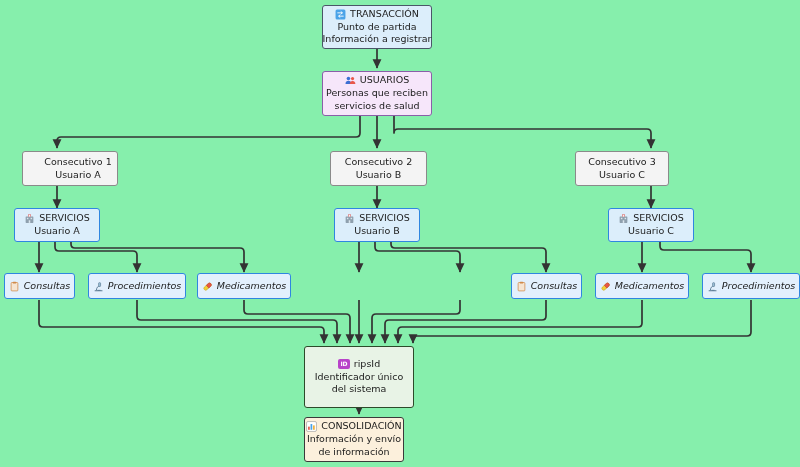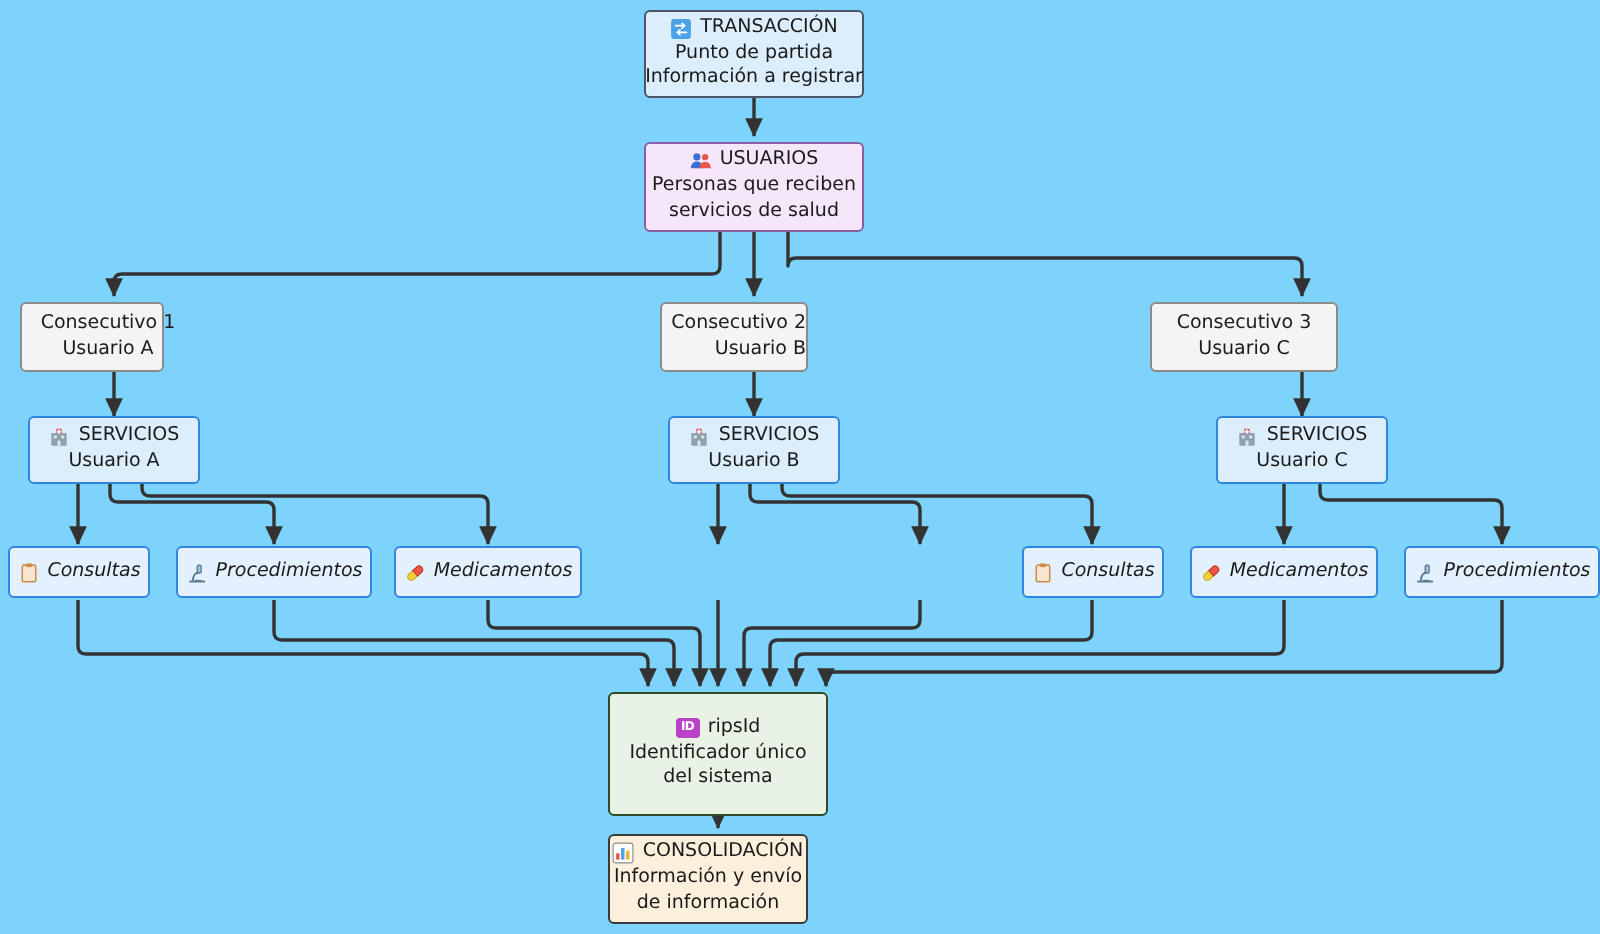--- a/index.html
+++ b/index.html
@@ -7,21 +7,21 @@
     padding: 0;
     background: #ffffff;
   }
   body {
     font-family: "DejaVu Sans", "Liberation Sans", sans-serif;
   }
   #canvas {
     position: relative;
     width: 800px;
     height: 467px;
-    background: #7dd3fc;
+    background: #86efac;
     overflow: hidden;
   }
   #edges {
     position: absolute;
     left: 0; top: 0;
     width: 800px;
     height: 467px;
     pointer-events: none;
   }
   .node {
@@ -189,26 +189,26 @@
           <circle cx="11" cy="5.2" r="2.3" fill="#e8574a"></circle>
           <path d="M6.9 13.2 C6.9 10.2 8.7 8.8 11 8.8 C13.3 8.8 15.1 10.2 15.1 13.2 Z" fill="#e8574a"></path>
         </svg>
       </span>
       <span>USUARIOS</span>
     </div>
     <div class="sub">Personas que reciben</div>
     <div class="sub">servicios de salud</div>
   </div>
 
-  <div class="node n-consec" style="left:10px; top:151px; width:72px; height:35px;padding-left:16px;">
+  <div class="node n-consec" style="left:22px; top:151px; width:96px; height:35px;padding-left:16px;">
     <div class="sub">Consecutivo 1</div>
     <div class="sub">Usuario A</div>
   </div>
 
-  <div class="node n-consec" style="left:330px; top:151px; width:74px; height:35px;align-items:flex-end;">
+  <div class="node n-consec" style="left:330px; top:151px; width:97px; height:35px;">
     <div class="sub">Consecutivo 2</div>
     <div class="sub">Usuario B</div>
   </div>
 
   <div class="node n-consec" style="left:575px; top:151px; width:94px; height:35px;">
     <div class="sub">Consecutivo 3</div>
     <div class="sub">Usuario C</div>
   </div>
 
   <div class="node n-servicios" style="left:14px; top:208px; width:86px; height:34px;">

